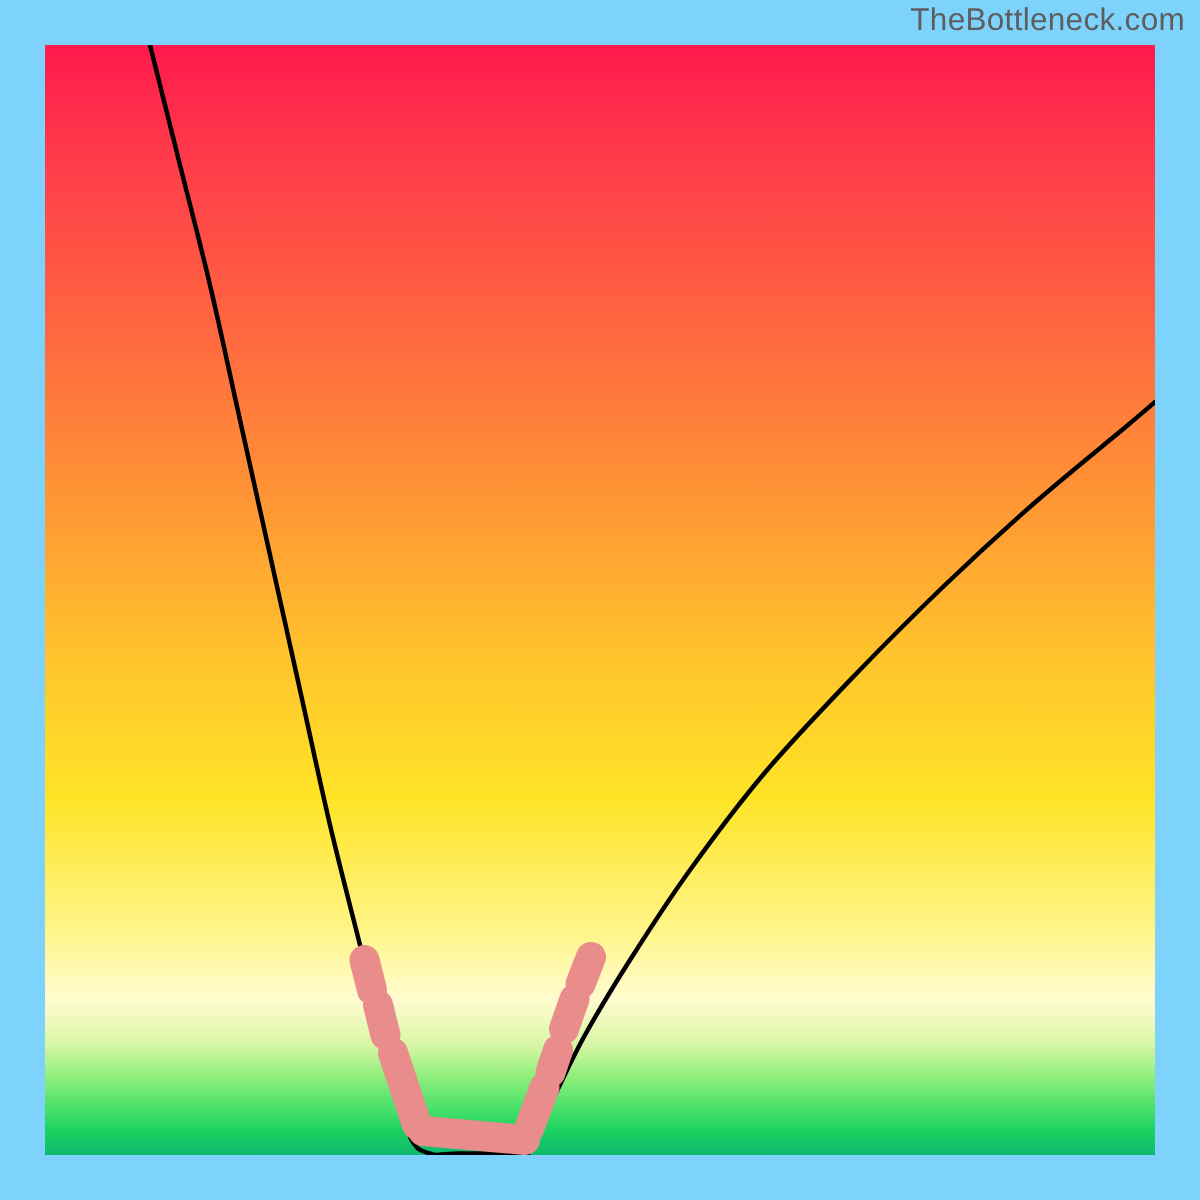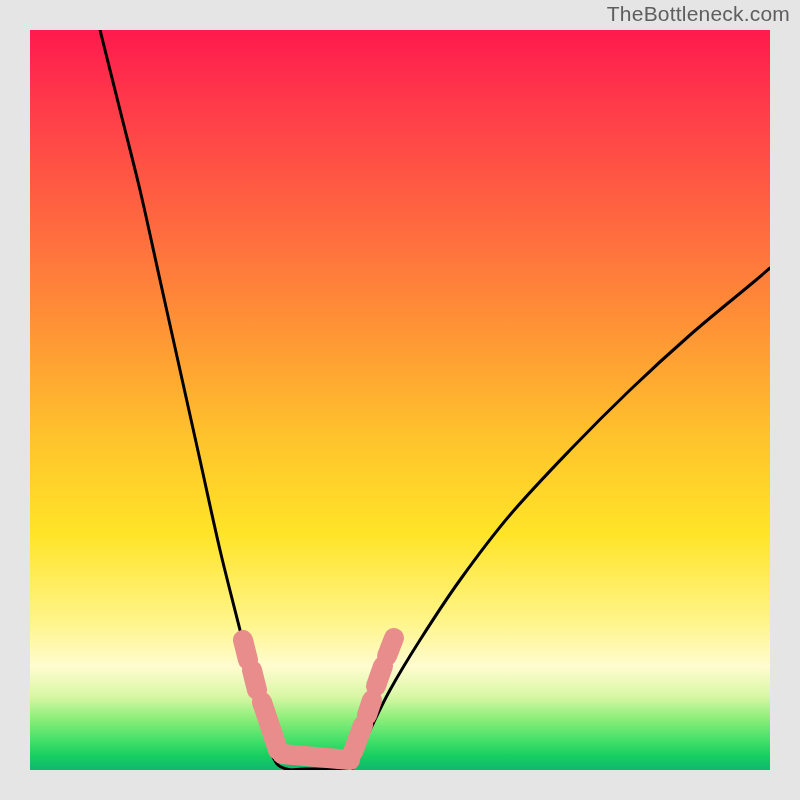--- a/index.html
+++ b/index.html
@@ -7,21 +7,21 @@
     padding: 0;
     width: 800px;
     height: 800px;
     background: #000;
     overflow: hidden;
     font-family: Arial, Helvetica, sans-serif;
   }
   .frame {
     position: absolute;
     inset: 0;
-    background: #e5e5e5;
+    background: #7dd3fc;
   }
   .plot-area {
     position: absolute;
     left: 30px;
     top: 30px;
     width: 740px;
     height: 740px;
     overflow: hidden;
   }
   .gradient-bg {

